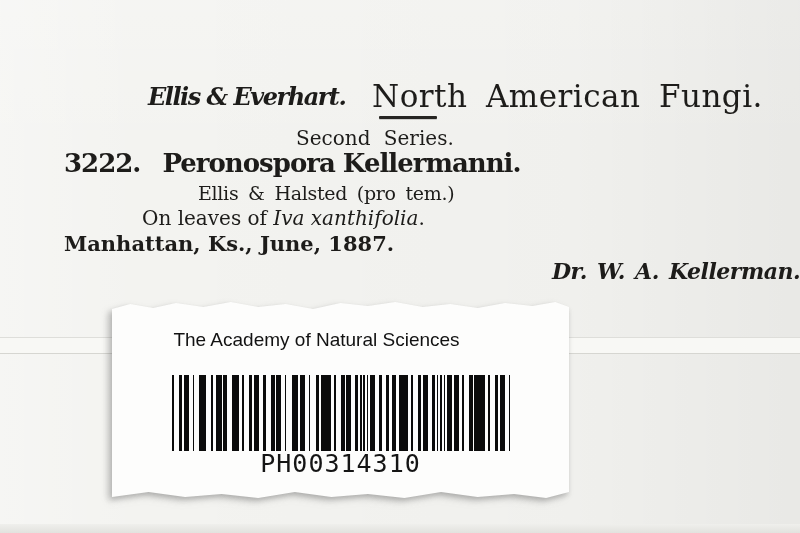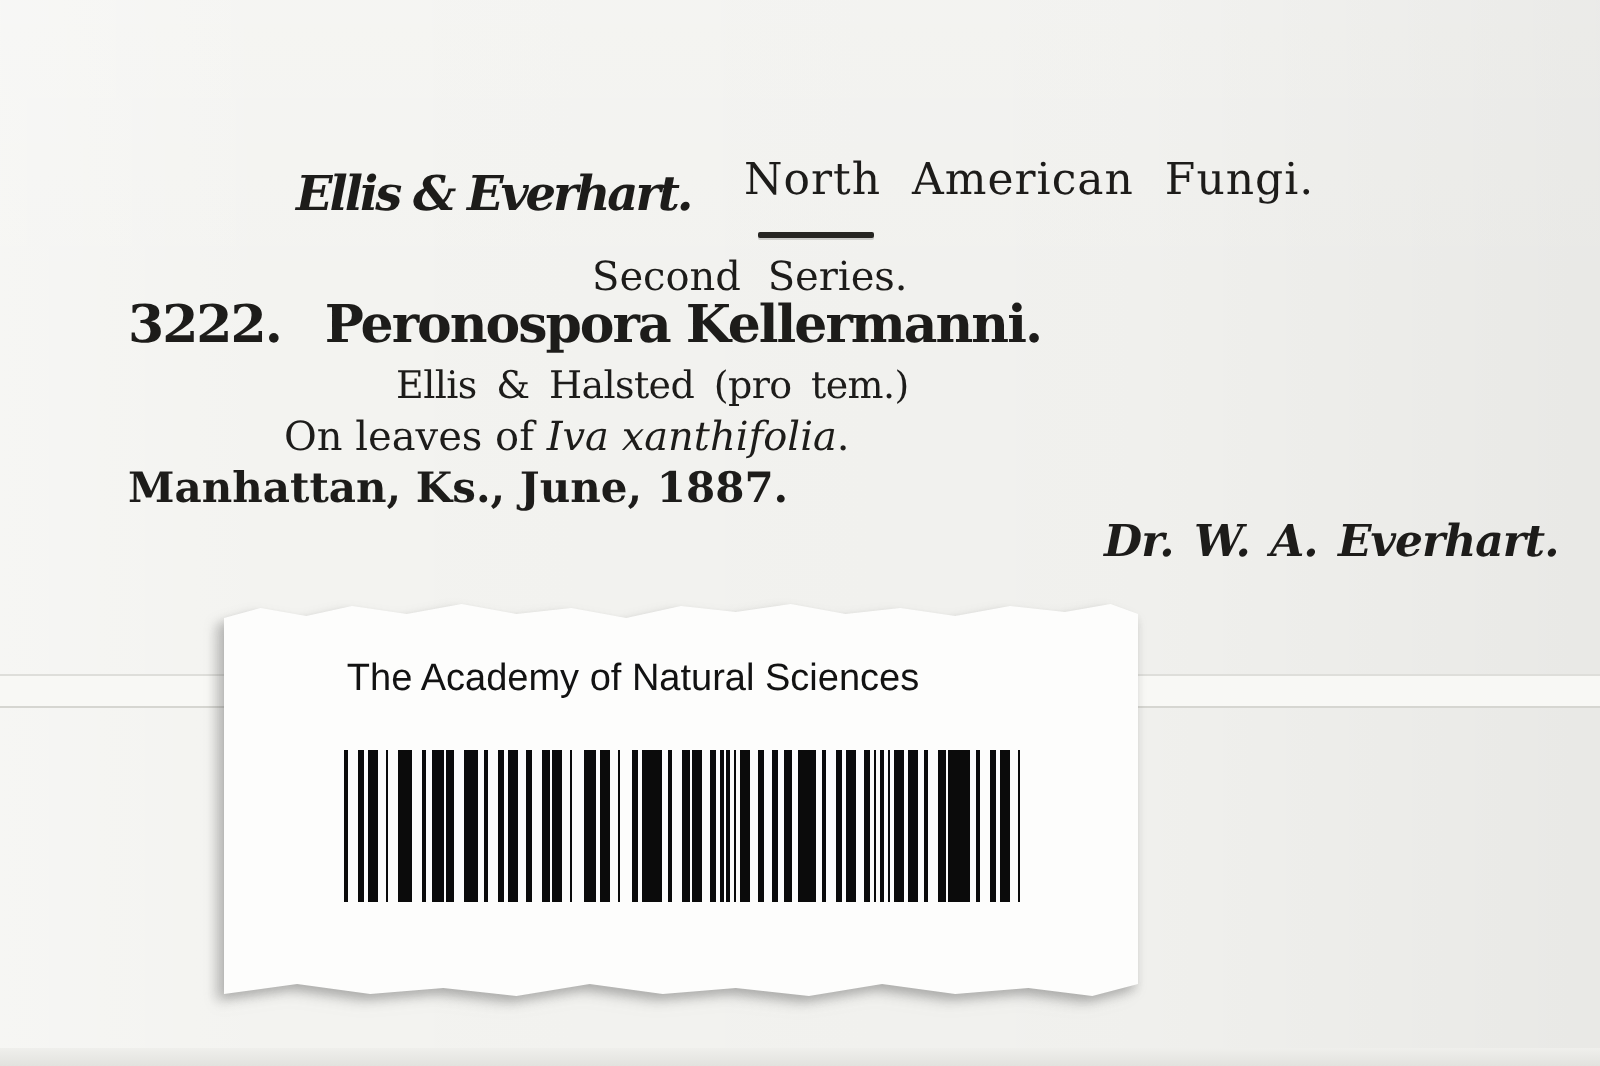--- a/index.html
+++ b/index.html
@@ -6,21 +6,21 @@
   #scan{
     position:relative;width:800px;height:533px;overflow:hidden;
     background:#f3f3f0;
     background-image:linear-gradient(90deg, rgba(255,255,255,.25) 0%, rgba(255,255,255,0) 18%, rgba(0,0,0,.012) 70%, rgba(0,0,0,.045) 100%),
                      linear-gradient(180deg, rgba(255,255,255,.18) 0%, rgba(0,0,0,0) 30%);
     font-family:"DejaVu Serif", serif;color:#1b1b1b;
   }
   
   .pline{position:absolute;white-space:nowrap;color:#1d1c1a;}
   #series-authors{left:148px;top:82px;font-size:24px;font-weight:700;font-style:italic;letter-spacing:-1.5px;}
-  #series-title{left:372px;top:78px;font-size:22px;word-spacing:8px;letter-spacing:.5px;}
+  #series-title{left:372px;top:78px;font-size:31px;word-spacing:8px;letter-spacing:.5px;}
   #divider-rule{position:absolute;left:379px;top:116px;width:58px;height:3px;background:#262522;border-radius:1px;box-shadow:0 1px 0 rgba(0,0,0,.15);}
   #series-subtitle{left:296px;top:126px;font-size:20px;word-spacing:7px;}
   #specimen-line{left:64px;top:148px;font-size:26px;font-weight:700;letter-spacing:-1px;}
   #specimen-number{margin-right:22px;}
   #authority-line{left:198px;top:182px;font-size:19px;letter-spacing:-.3px;word-spacing:4px;}
   #host-line{left:142px;top:206px;font-size:20px;}
   #host-species{font-style:italic;}
   #locality-line{left:64px;top:231px;font-size:21px;font-weight:bold;}
   #collector-line{left:552px;top:258px;font-size:22px;font-weight:700;font-style:italic;letter-spacing:-.5px;word-spacing:3px;}
 
@@ -61,21 +61,21 @@
       <span id="specimen-number">3222.</span><span id="species-name">Peronospora Kellermanni.</span>
     </span>
 
     <span id="authority-line" class="pline">Ellis &amp; Halsted (pro tem.)</span>
 
     <span id="host-line" class="pline">
       <span>On leaves of </span><span id="host-species">Iva xanthifolia</span><span>.</span>
     </span>
 
     <span id="locality-line" class="pline">Manhattan, Ks., June, 1887.</span>
-    <span id="collector-line" class="pline">Dr. W. A. Everhart.</span>
+    <span id="collector-line" class="pline">Dr. W. A. Kellerman.</span>
   </div>
 
   <div id="seam"></div>
   <div id="bottom-edge"></div>
 
   <div id="sticker-wrap">
     <div id="sticker">
       <div id="institution-name" class="sline">The Academy of Natural Sciences</div>
       <div id="barcode">
           <i class="b" style="flex: 1 1 0px;"></i>
@@ -180,16 +180,17 @@
           <i class="b" style="flex: 3 3 0px;"></i>
           <i style="flex: 2 2 0px;"></i>
           <i class="b" style="flex: 1 1 0px;"></i>
           <i style="flex: 3 3 0px;"></i>
           <i class="b" style="flex: 2 2 0px;"></i>
           <i style="flex: 1 1 0px;"></i>
           <i class="b" style="flex: 3 3 0px;"></i>
           <i style="flex: 2 2 0px;"></i>
           <i class="b" style="flex: 1 1 0px;"></i>
         </div>
+      <div id="barcode-number">PH00314310</div>
     </div>
   </div>
 
 </div>
 
 </body></html>

